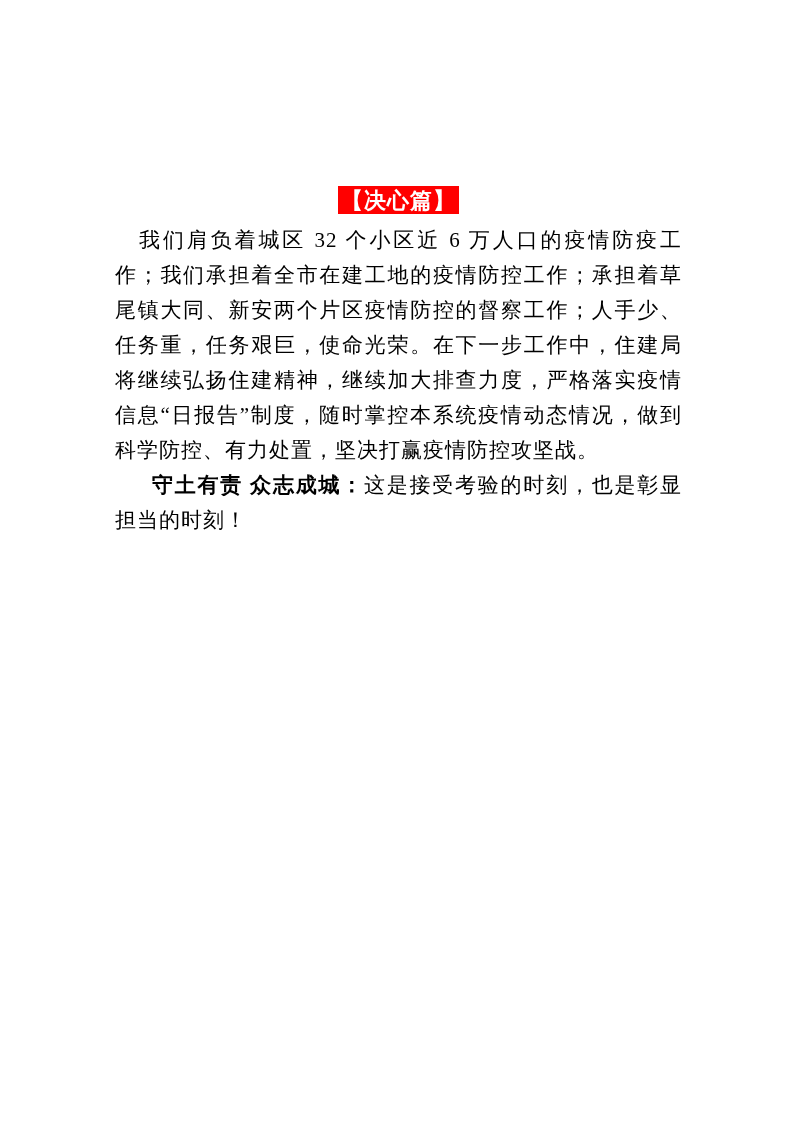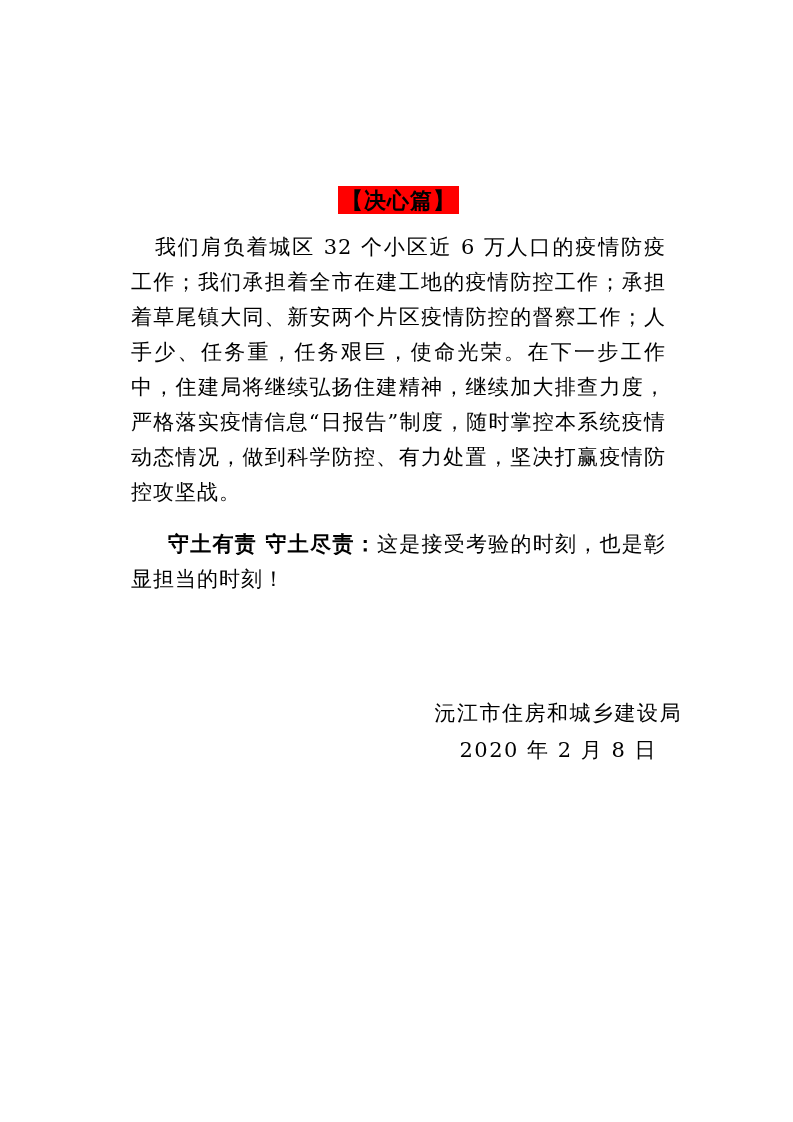--- a/index.html
+++ b/index.html
@@ -23,35 +23,36 @@
     top: 186px;
     width: 567px;
   }
   .title-row {
     text-align: center;
     margin: 0 0 9px 0;
   }
   .title-highlight {
     display: inline-block;
     background: #FF0000;
-    color: #000000;
+    color: #ffffff;
     font-weight: bold;
     font-size: 22px;
     line-height: 28px;
     padding: 0 3px;
     letter-spacing: 1px;
   }
   .body-para {
-    margin: 16px;
+    margin: 0;
     font-size: 21px;
     line-height: 35px;
     text-align: justify;
     text-justify: inter-ideograph;
     letter-spacing: 1px;
     word-break: break-all;
+    font-family: Liberation Serif, serif;
   }
   .indent-small { text-indent: 24px; }
   .indent-large { text-indent: 37px; }
   .lead { font-weight: bold; }
   .signature {
     margin-top: 98px;
     text-align: right;
   }
   .signature-inner {
     display: inline-block;
@@ -66,24 +67,18 @@
 
 <div class="page">
   <div class="content">
 
     <div class="title-row">
       <span class="title-highlight">【决心篇】</span>
     </div>
 
     <p class="body-para indent-small"><span>我们肩负着城区 32 个小区近 6 万人口的疫情防疫工作；我们承担着全市在建工地的疫情防控工作；承担着草尾镇大同、新安两个片区疫情防控的督察工作；人手少、任务重，任务艰巨，使命光荣。在下一步工作中，住建局将继续弘扬住建精神，继续加大排查力度，严格落实疫情信息“日报告”制度，随时掌控本系统疫情动态情况，做到科学防控、有力处置，坚决打赢疫情防控攻坚战。</span></p>
 
-    <p class="body-para indent-large"><span class="lead">守土有责 守土尽责：</span><span>这是接受考验的时刻，也是彰显担当的时刻！</span></p>
+    <p class="body-para indent-large"><span class="lead">守土有责 众志成城：</span><span>这是接受考验的时刻，也是彰显担当的时刻！</span></p>
 
 
-    <div class="signature">
-      <div class="signature-inner">
-        <div>沅江市住房和城乡建设局</div>
-        <div>2020 年 2 月 8 日</div>
-      </div>
-    </div>
 
   </div>
 </div>
 
 </body></html>

